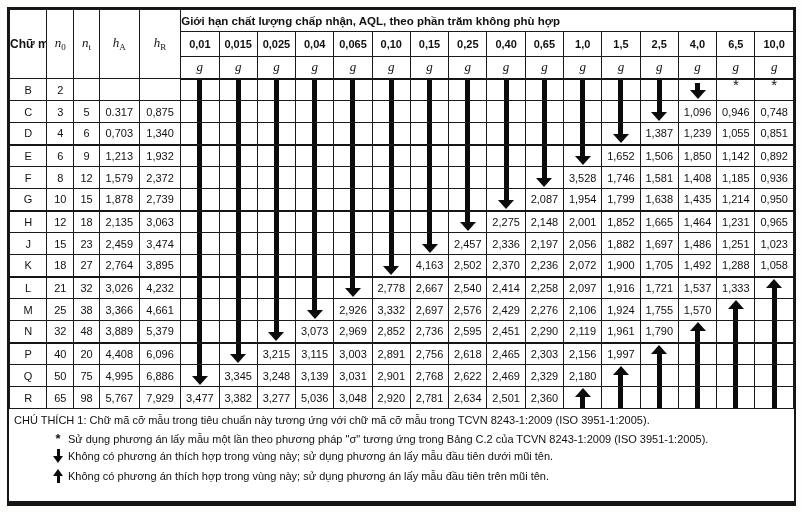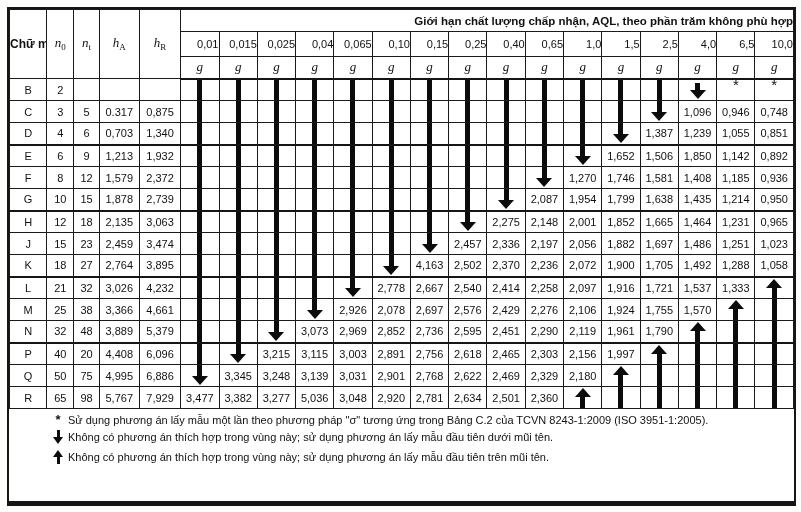--- a/index.html
+++ b/index.html
@@ -3,22 +3,22 @@
 <meta charset="utf-8">
 <style>
   html,body{margin:0;padding:0;background:#f6f6f4;}
   .page{position:relative;width:801px;height:512px;background:#fdfdfc;font-family:"Liberation Sans",sans-serif;color:#111;}
   .sheet{position:absolute;left:7px;top:7px;width:789px;height:499px;box-sizing:border-box;
          background:#fff;border:2px solid #151515;border-bottom-width:5px;}
   table.aql{border-collapse:collapse;table-layout:fixed;width:100%;}
   table.aql th,table.aql td{border:1px solid #1a1a1a;padding:0;overflow:hidden;white-space:nowrap;}
   
   thead tr.r1{height:22px;} thead tr.r2{height:25px;} thead tr.r3{height:22px;}
-  th.aqlTitle{font-size:11.5px;font-weight:bold;text-align:right;vertical-align:middle;}
-  th.num{font-size:11px;font-weight:normal;text-align:right;vertical-align:middle;}
+  th.aqlTitle{font-size:11.5px;font-weight:bold;text-align:left;vertical-align:middle;}
+  th.num{font-size:11px;font-weight:bold;text-align:center;vertical-align:middle;}
   th.lh{font-size:12px;font-weight:bold;text-align:center;vertical-align:middle;background:#fff;}
   .mvar{font-family:"Liberation Serif",serif;font-style:italic;font-size:13px;font-weight:normal;}
   th.lh sub{font-family:"Liberation Serif",serif;font-size:9px;font-weight:normal;}
   th.g{font-family:"Liberation Serif",serif;font-style:italic;font-size:13px;font-weight:normal;text-align:center;vertical-align:middle;}
   tr.r3 th{border-bottom:2px solid #151515;}
   
   tbody tr{height:22px;}
   tbody tr.grp td{border-top:2px solid #151515;}
   td.code{font-size:11px;text-align:center;vertical-align:middle;}
   td.lc{font-size:11px;text-align:center;vertical-align:middle;}
@@ -350,21 +350,21 @@
             <td class="cell">
               <span class="sh full"></span>
             </td>
             <td class="cell">
               <span class="sh full"></span>
             </td>
             <td class="cell">
               <span class="sh toHead"></span>
               <span class="tri down"></span>
             </td>
-            <td class="cell val">1,270</td>
+            <td class="cell val">3,528</td>
             <td class="cell val">1,746</td>
             <td class="cell val">1,581</td>
             <td class="cell val">1,408</td>
             <td class="cell val">1,185</td>
             <td class="cell val">0,936</td>
           </tr>
           <tr>
             <td class="code">G</td>
             <td class="lc">10</td>
             <td class="lc">15</td>
@@ -570,21 +570,21 @@
               <span class="sh full"></span>
             </td>
             <td class="cell">
               <span class="sh full"></span>
             </td>
             <td class="cell">
               <span class="sh toHead"></span>
               <span class="tri down"></span>
             </td>
             <td class="cell val">2,926</td>
-            <td class="cell val">2,078</td>
+            <td class="cell val">3,332</td>
             <td class="cell val">2,697</td>
             <td class="cell val">2,576</td>
             <td class="cell val">2,429</td>
             <td class="cell val">2,276</td>
             <td class="cell val">2,106</td>
             <td class="cell val">1,924</td>
             <td class="cell val">1,755</td>
             <td class="cell val">1,570</td>
             <td class="cell">
               <span class="tri up"></span>
@@ -737,20 +737,21 @@
             <td class="cell">
               <span class="sh full"></span>
             </td>
             <td class="cell">
               <span class="sh full"></span>
             </td>
           </tr>
         </tbody>
     </table>
     <div class="notes">
+      <div class="note-line">CHÚ THÍCH 1: Chữ mã cỡ mẫu trong tiêu chuẩn này tương ứng với chữ mã cỡ mẫu trong TCVN 8243-1:2009 (ISO 3951-1:2005).</div>
       <div class="legend">
           <div class="legend-item">
             <span class="sym"><span class="star">*</span></span>
             <span class="ltxt">Sử dụng phương án lấy mẫu một lần theo phương pháp "σ" tương ứng trong Bảng C.2 của TCVN 8243-1:2009 (ISO 3951-1:2005).</span>
           </div>
           <div class="legend-item">
             <span class="sym"><span class="mini down"><span class="ms"></span><span class="mt"></span></span></span>
             <span class="ltxt">Không có phương án thích hợp trong vùng này; sử dụng phương án lấy mẫu đầu tiên dưới mũi tên.</span>
           </div>
           <div class="legend-item">

